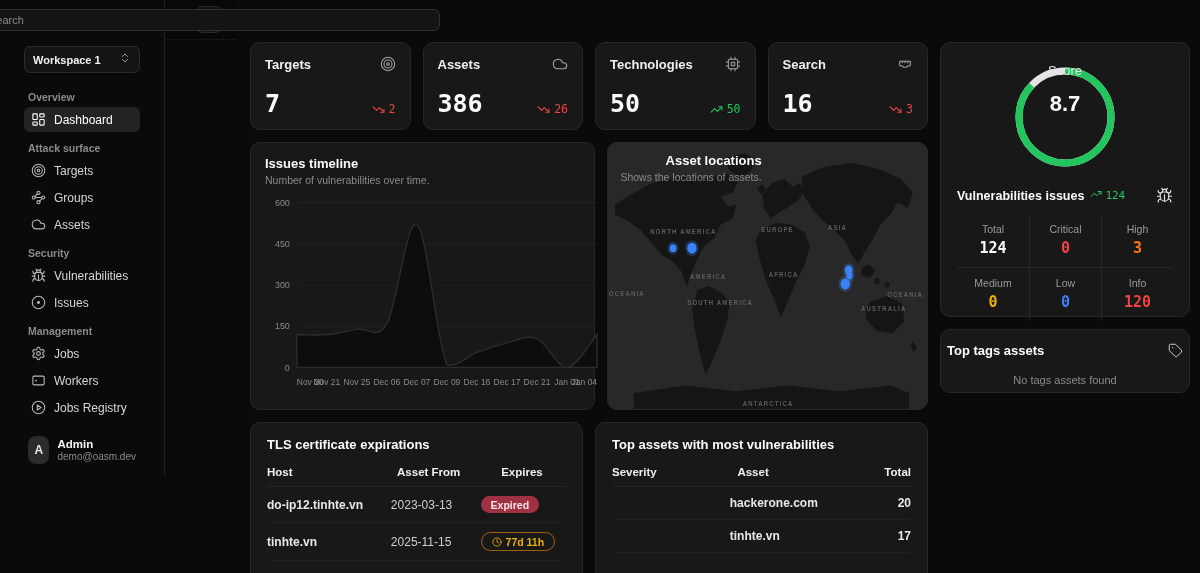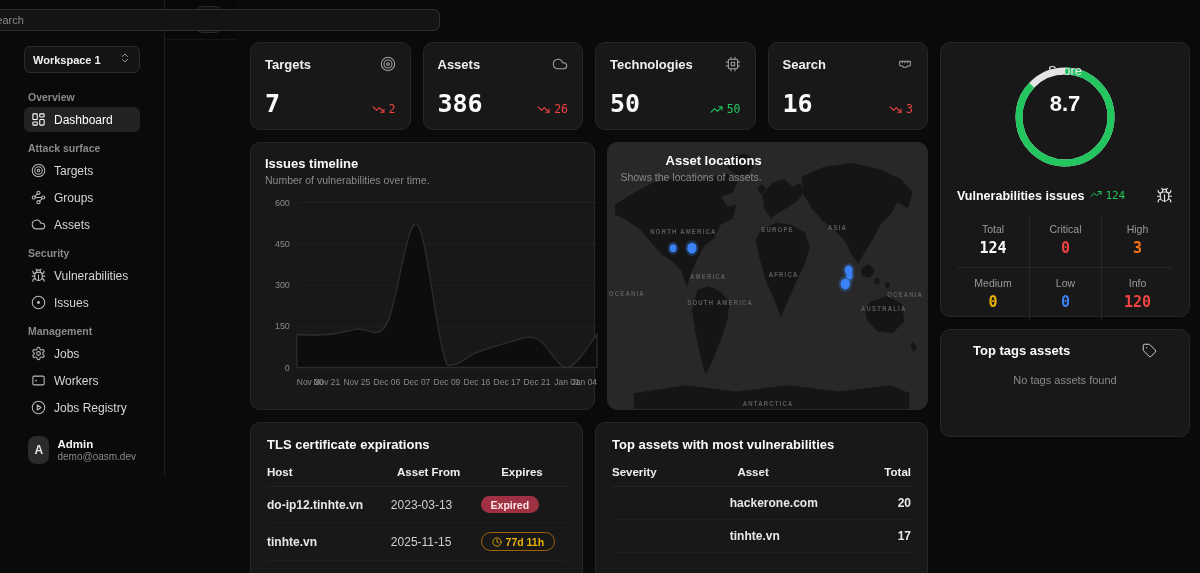--- a/index.html
+++ b/index.html
@@ -95,21 +95,21 @@
   .vuln-title { font-size:12.5px; font-weight:700; }
   .vuln-trend { color:#22c55e; font-size:11px; font-family:"DejaVu Sans Mono",monospace; display:flex; align-items:center; gap:3px; }
   .vuln-bug { margin-left:auto; color:#e5e5e5; display:flex; }
   .vuln-grid { margin-top:10px; display:grid; grid-template-columns:1fr 1fr 1fr; }
   .vcell { text-align:center; padding:9px 0 10px; border-left:1px solid #262626; }
   .vcell:nth-child(3n+1) { border-left:none; }
   .vcell:nth-child(n+4) { border-top:1px solid #262626; }
   .vcell .vl { font-size:10.5px; color:#9a9a9a; }
   .vcell .vv { font-size:15px; font-weight:700; margin-top:4px; font-family:"DejaVu Sans Mono",monospace; }
 
-  .tags-card { height:108px; padding:13px 32px; position:relative; }
+  .tags-card { height:64px; padding:13px 6px; position:relative; }
   .tags-head { display:flex; align-items:center; justify-content:space-between; }
   .tags-empty { text-align:center; color:#8a8a8a; font-size:11px; margin-top:16px; }
   .tag-icon { color:#cfcfcf; display:flex; }
 
   
   .tables-row { display:flex; gap:12px; }
   .table-card { flex:1; height:180px; padding:14px 16px; min-width:0; }
   .t-grid { display:grid; align-items:center; }
   .tls-grid { grid-template-columns:1.45fr 1.05fr 1fr; }
   .assets-grid { grid-template-columns:1.3fr 1.55fr .45fr; }

